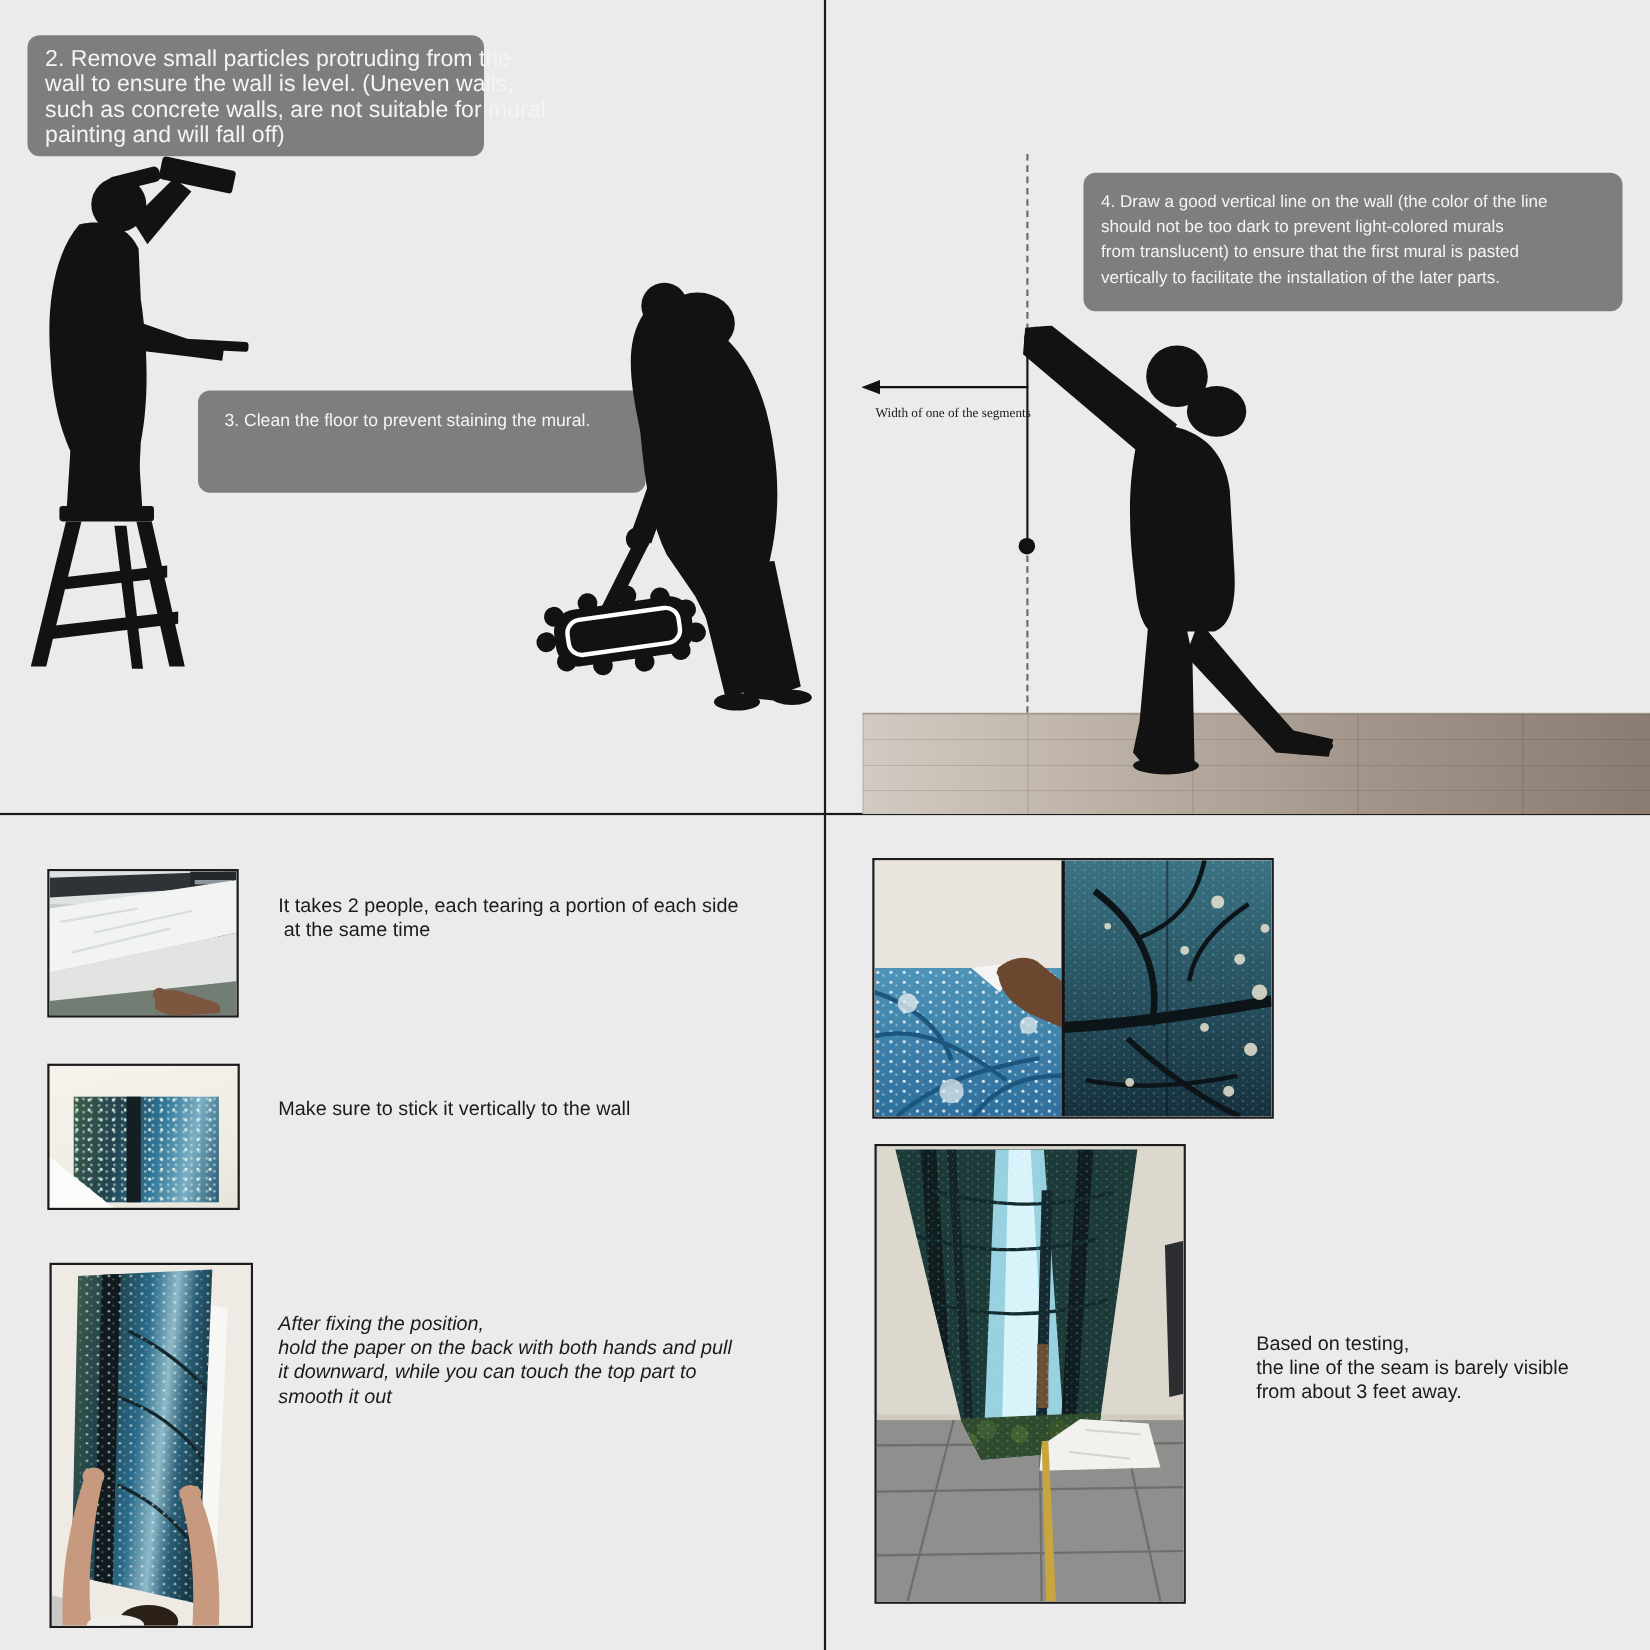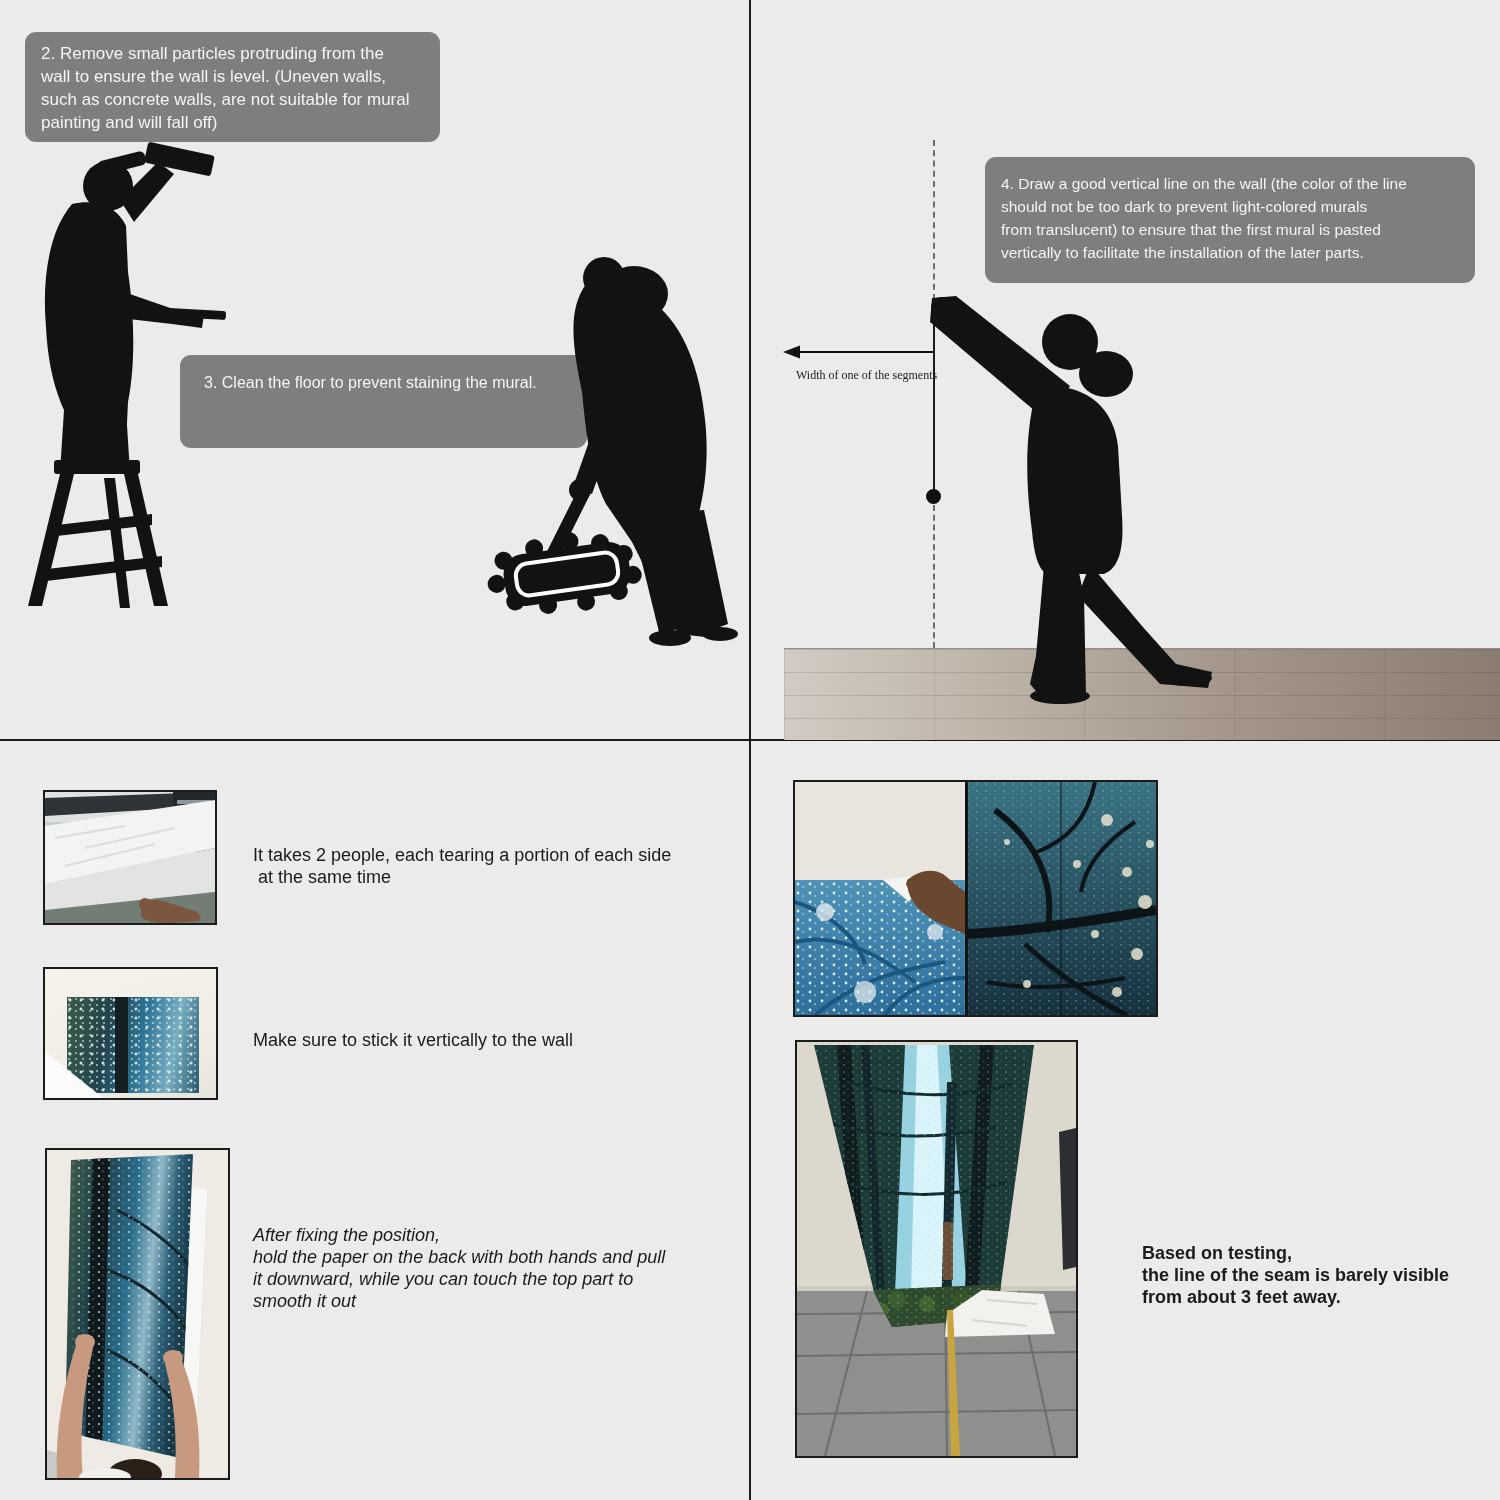--- a/index.html
+++ b/index.html
@@ -11,46 +11,46 @@
   .pre{white-space:pre;}
   
   .div-v{left:749px;top:0;width:2px;height:1500px;background:#1a1a1a;}
   .div-h{left:0;top:739px;width:1500px;height:2px;background:#1a1a1a;}
   
   .gray-box{
     background:#7e7e7e;border-radius:11px;color:#f4f4f4;
     box-sizing:border-box;
   }
   .gray-box .tx{white-space:pre;line-height:23px;}
-  #box2{left:25px;top:32px;width:415px;height:110px;padding:10px 16px;font-size:17px;}
+  #box2{left:25px;top:32px;width:415px;height:110px;padding:10px 16px;font-size:21px;}
   #box3{left:180px;top:355px;width:407px;height:93px;padding:16px 24px;font-size:16px;}
   #box4{left:985px;top:157px;width:490px;height:126px;padding:15px 16px;font-size:15.5px;}
   
   .dash{width:0;border-left:2px dashed #6e6e6e;}
   #dash-top{left:933px;top:140px;height:160px;}
   #dash-bottom{left:933px;top:505px;height:143px;}
   #string{left:933px;top:302px;width:2px;height:190px;background:#1c1c1c;}
   #bob{left:926px;top:489px;width:15px;height:15px;border-radius:50%;background:#111;}
   #width-label{left:796px;top:368px;font-size:12px;color:#1c1c1c;font-family:Liberation Serif, serif;}
   
   #wood-floor{
     left:784px;top:648px;width:716px;height:91px;
     background:
       repeating-linear-gradient(180deg, rgba(70,55,45,.16) 0 1px, transparent 1px 23px),
       repeating-linear-gradient(90deg, rgba(60,45,35,.10) 0 1px, transparent 1px 150px),
       linear-gradient(90deg,#d2cbc3 0%,#bdb2a6 30%,#a4968a 62%,#8a7c70 100%);
     border-top:1px solid #9a8e83;
   }
   
-  .caption{font-size:18px;line-height:22px;color:#1b1b1b;margin-top:32px;}
+  .caption{font-size:18px;line-height:22px;color:#1b1b1b;}
   #cap-bl1{left:253px;top:812px;}
   #cap-bl2{left:253px;top:997px;text-align:center;}
   #cap-bl3{left:253px;top:1192px;font-style:italic;}
   #cap-br1{left:1183px;top:843px;}
-  #cap-br2{left:1142px;top:1210px;font-weight:bold;}
+  #cap-br2{left:1142px;top:1210px;}
   
   .photo{border:2px solid #1b1b1b;box-sizing:border-box;background:#ddd;overflow:hidden;}
   #photo-peel{left:43px;top:790px;width:174px;height:135px;}
   #photo-wall-small{left:43px;top:967px;width:175px;height:133px;background:linear-gradient(160deg,#f6f3ec 0%,#efece4 70%,#e7e4dc 100%);}
   #photo-hold{left:45px;top:1148px;width:185px;height:332px;}
   #photo-match{left:793px;top:780px;width:365px;height:237px;}
   #photo-seam{left:795px;top:1040px;width:283px;height:418px;}
   
   #photo-wall-small .fold{
     position:absolute;left:0;bottom:0;width:34%;height:36%;

